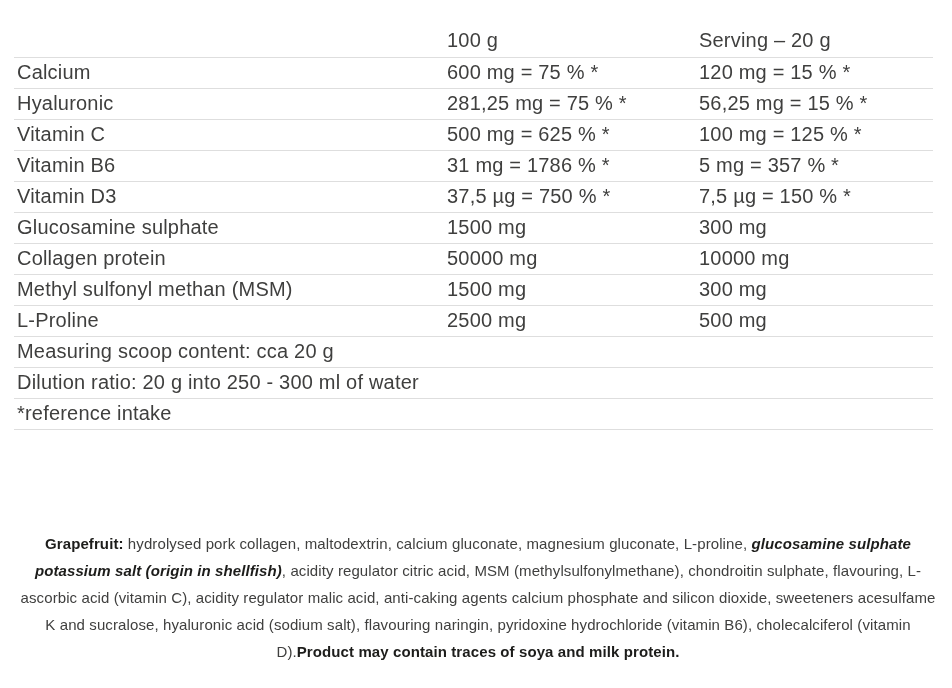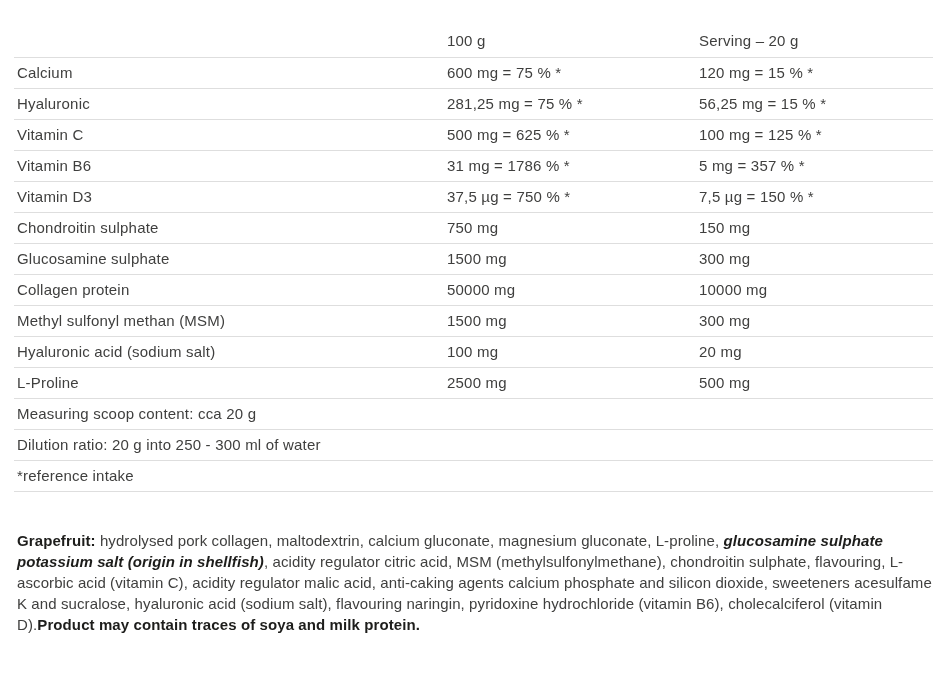--- a/index.html
+++ b/index.html
@@ -21,40 +21,41 @@
     border-collapse: collapse;
     table-layout: fixed;
   }
   .nutrition-table col.c1 { width: 433px; }
   .nutrition-table col.c2 { width: 252px; }
   .nutrition-table col.c3 { width: 234px; }
   .nutrition-table tr { height: 31px; }
   .nutrition-table tr.head-row { height: 33px; }
   .nutrition-table td, .nutrition-table th {
     border-bottom: 1px solid #dedede;
-    font-size: 15px;
+    font-size: 20px;
     font-weight: 400;
     color: #3f3f3e;
     text-align: left;
     vertical-align: middle;
     padding: 0;
     letter-spacing: 0.2px;
     white-space: nowrap;
     overflow: hidden;
   }
   .nutrition-table td:first-child, .nutrition-table th:first-child { padding-left: 3px; }
   .ingredients {
     position: absolute;
     left: 17px;
     top: 530px;
     width: 922px;
     font-size: 15px;
-    line-height: 21px;
+    line-height: 27px;
     color: #3f3f3e;
     letter-spacing: 0.1px;
+    text-align: center;
   }
   .ingredients .flavour {
     font-weight: 700;
     color: #1d1d1b;
   }
   .ingredients .emphasized {
     font-weight: 700;
     font-style: italic;
     color: #1d1d1b;
   }
@@ -97,43 +98,33 @@
       <td>Vitamin B6</td>
       <td>31 mg = 1786 % *</td>
       <td>5 mg = 357 % *</td>
     </tr>
     <tr>
       <td>Vitamin D3</td>
       <td>37,5 µg = 750 % *</td>
       <td>7,5 µg = 150 % *</td>
     </tr>
     <tr>
-      <td>Chondroitin sulphate</td>
-      <td>750 mg</td>
-      <td>150 mg</td>
-    </tr>
-    <tr>
       <td>Glucosamine sulphate</td>
       <td>1500 mg</td>
       <td>300 mg</td>
     </tr>
     <tr>
       <td>Collagen protein</td>
       <td>50000 mg</td>
       <td>10000 mg</td>
     </tr>
     <tr>
       <td>Methyl sulfonyl methan (MSM)</td>
       <td>1500 mg</td>
       <td>300 mg</td>
-    </tr>
-    <tr>
-      <td>Hyaluronic acid (sodium salt)</td>
-      <td>100 mg</td>
-      <td>20 mg</td>
     </tr>
     <tr>
       <td>L-Proline</td>
       <td>2500 mg</td>
       <td>500 mg</td>
     </tr>
     <tr>
       <td colspan="3">Measuring scoop content: cca 20 g</td>
     </tr>
     <tr>

